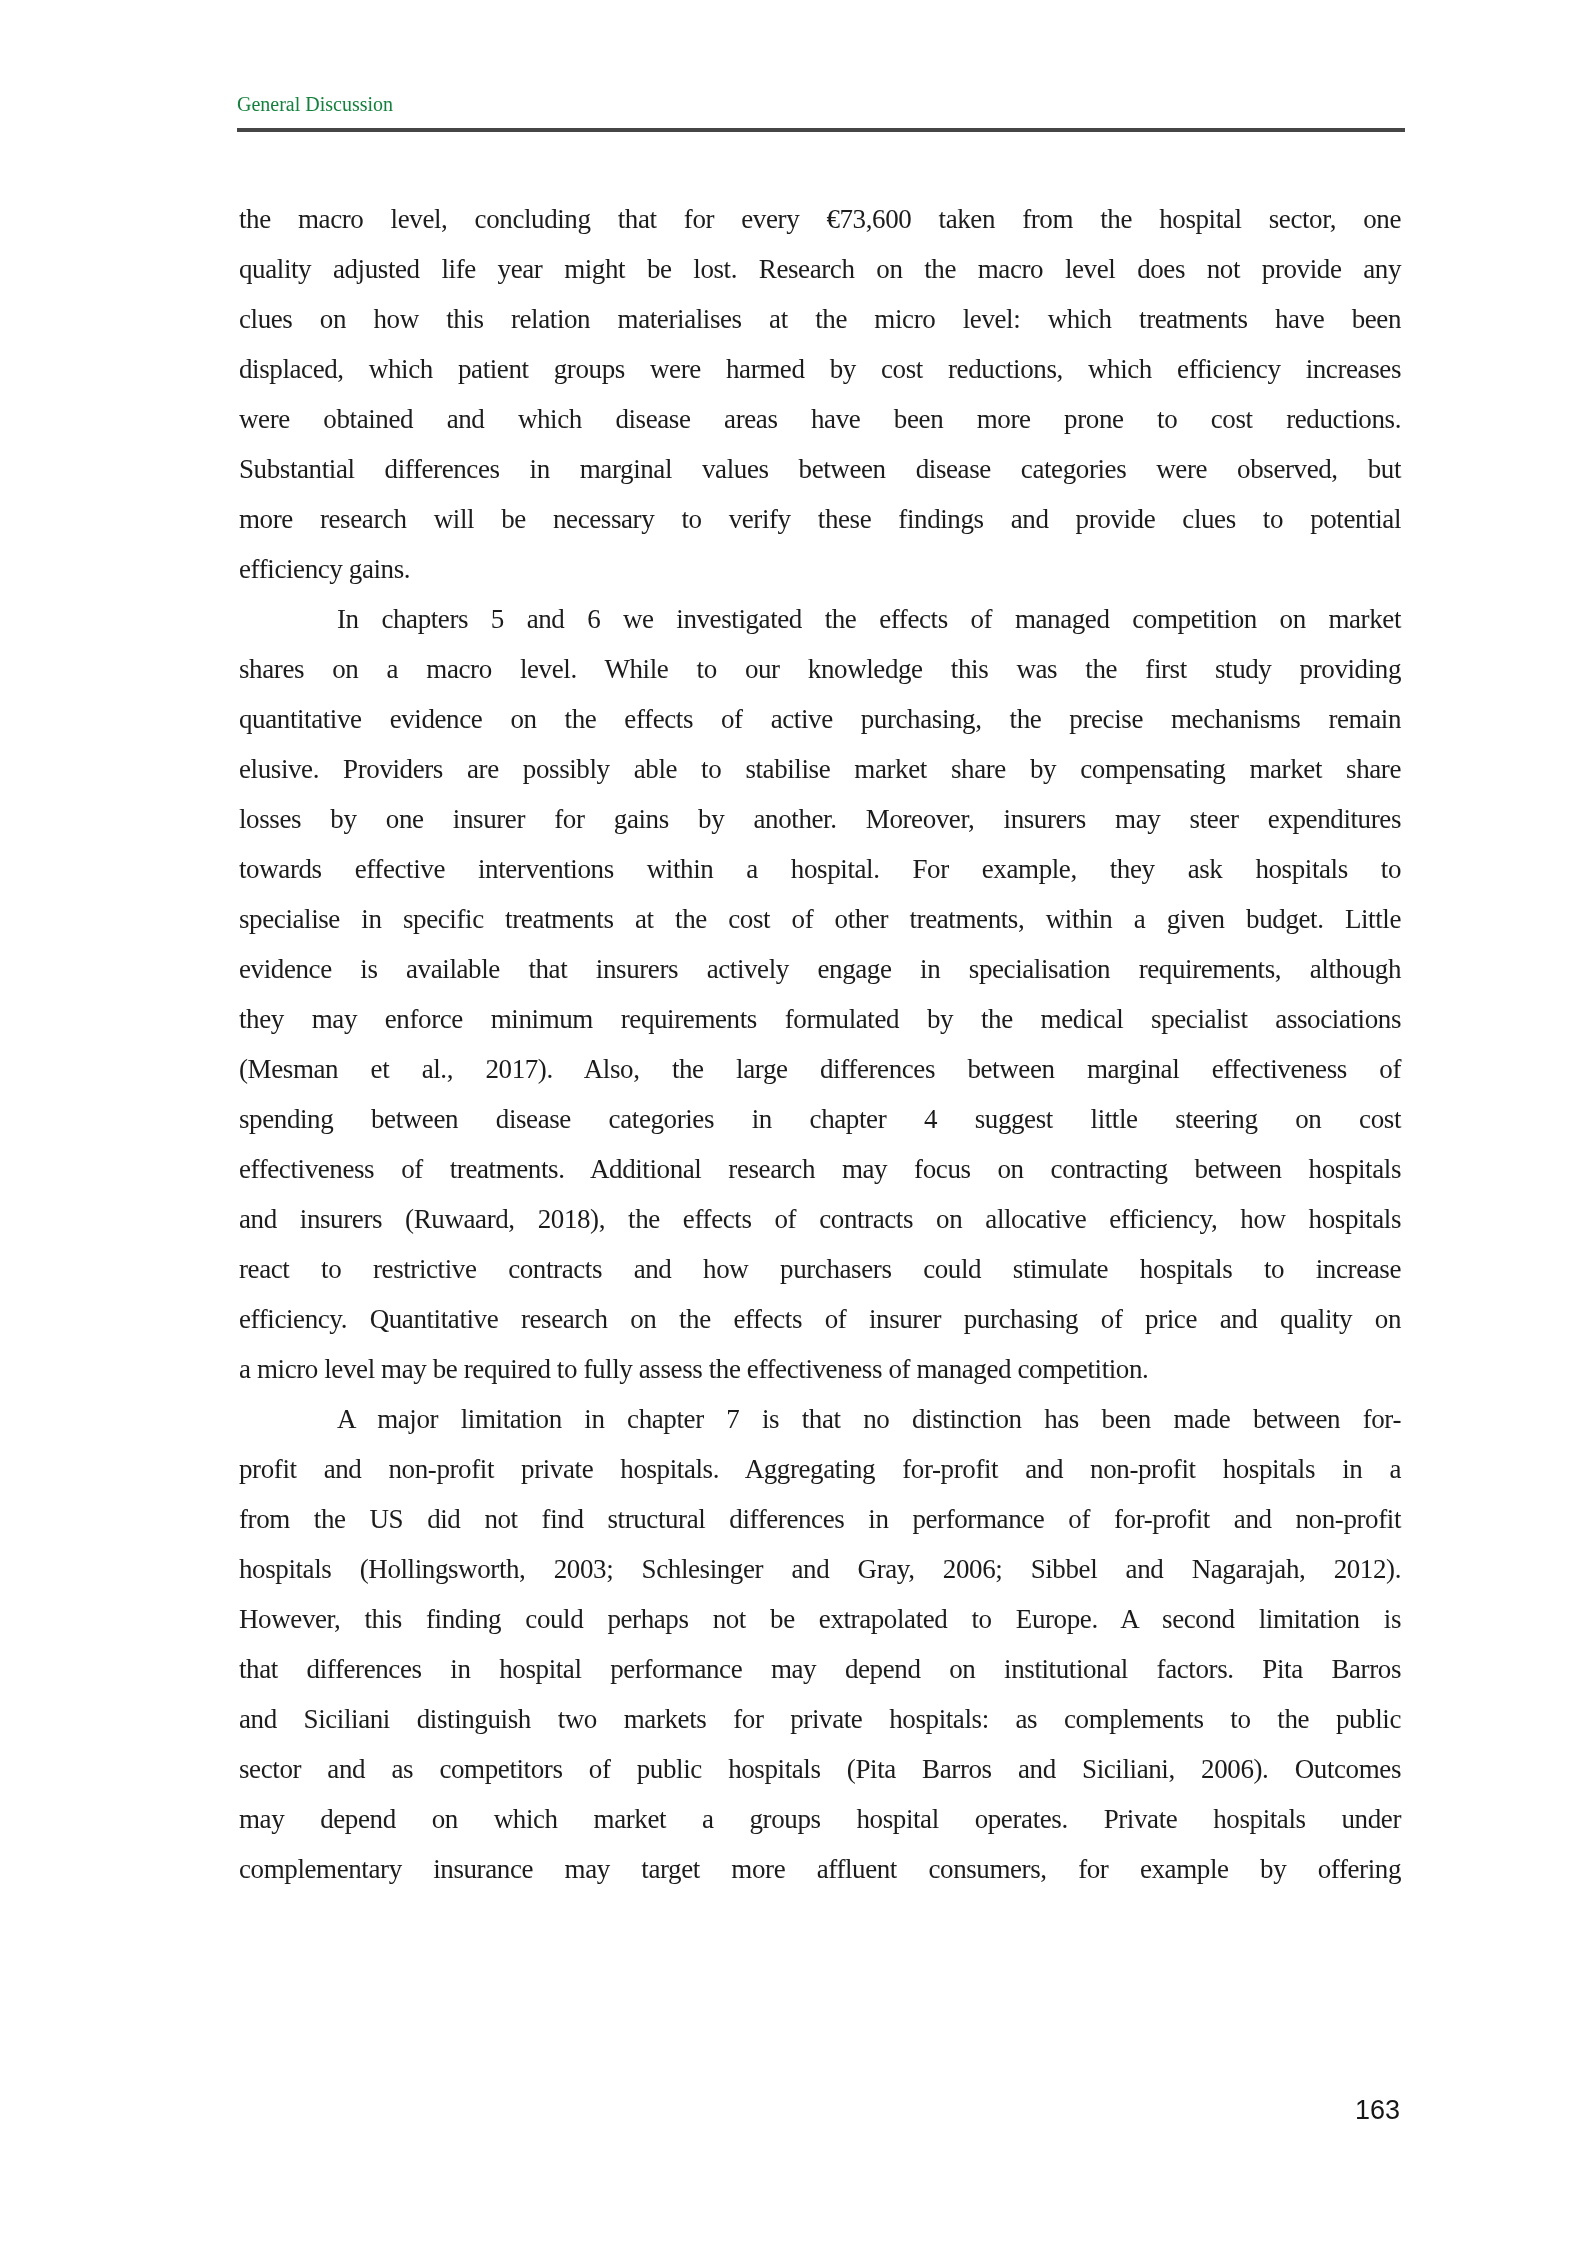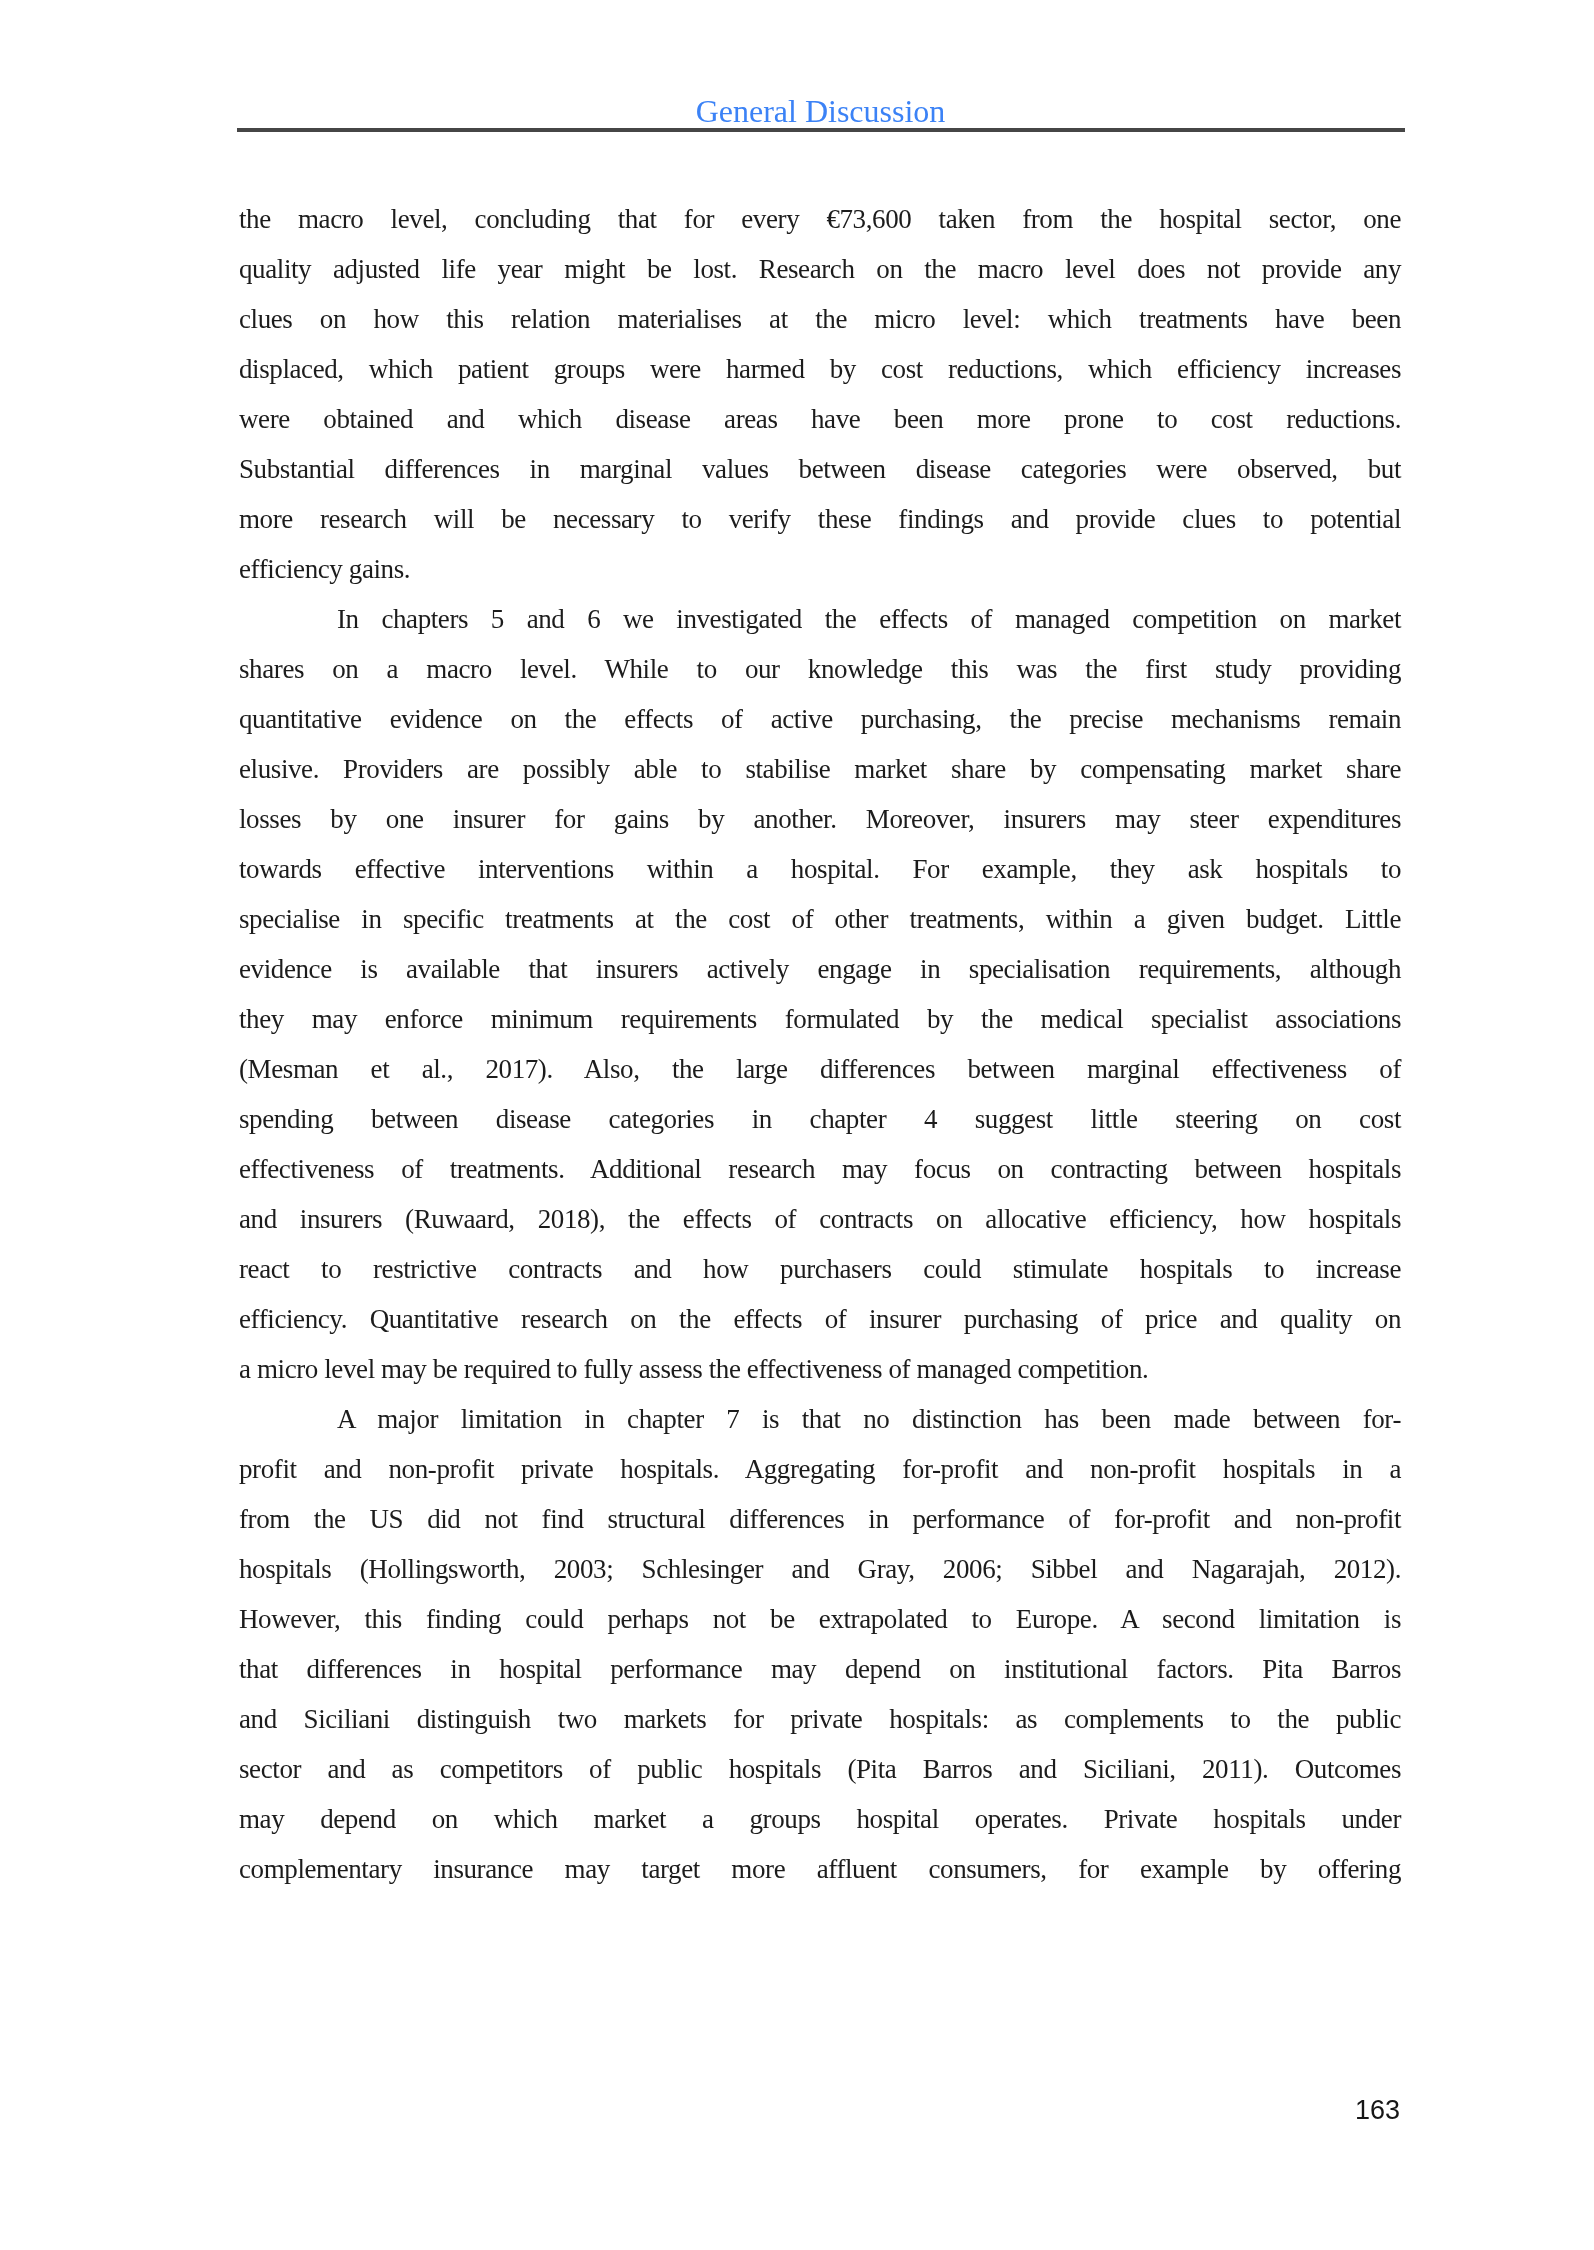--- a/index.html
+++ b/index.html
@@ -16,23 +16,23 @@
     background: var(--bg-color);
     font-family: "Liberation Serif", "DejaVu Serif", serif;
     color: var(--text-color);
     overflow: hidden;
   }
   .running-header {
     position: absolute;
     top: 93px;
     left: 237px;
     right: 190px;
-    text-align: center;
-    font-size: 32px;
-    color: #3b82f6;
+    text-align: left;
+    font-size: 20px;
+    color: #15803d;
   }
   .header-rule {
     position: absolute;
     top: 128px;
     left: 237px;
     width: 1168px;
     height: 4px;
     background: var(--rule-color);
   }
   .body-text {
@@ -95,19 +95,19 @@
       <div class="line">react to restrictive contracts and how purchasers could stimulate hospitals to increase</div>
       <div class="line">efficiency. Quantitative research on the effects of insurer purchasing of price and quality on</div>
       <div class="line lastline">a micro level may be required to fully assess the effectiveness of managed competition.</div>
       <div class="line first">A major limitation in chapter 7 is that no distinction has been made between for-</div>
       <div class="line">profit and non-profit private hospitals. Aggregating for-profit and non-profit hospitals in a</div>
       <div class="line">from the US did not find structural differences in performance of for-profit and non-profit</div>
       <div class="line">hospitals (Hollingsworth, 2003; Schlesinger and Gray, 2006; Sibbel and Nagarajah, 2012).</div>
       <div class="line">However, this finding could perhaps not be extrapolated to Europe. A second limitation is</div>
       <div class="line">that differences in hospital performance may depend on institutional factors. Pita Barros</div>
       <div class="line">and Siciliani distinguish two markets for private hospitals: as complements to the public</div>
-      <div class="line">sector and as competitors of public hospitals (Pita Barros and Siciliani, 2011). Outcomes</div>
+      <div class="line">sector and as competitors of public hospitals (Pita Barros and Siciliani, 2006). Outcomes</div>
       <div class="line">may depend on which market a groups hospital operates. Private hospitals under</div>
       <div class="line">complementary insurance may target more affluent consumers, for example by offering</div>
     </div>
 
   <div class="page-number">163</div>
 </div>
 
 </body></html>

